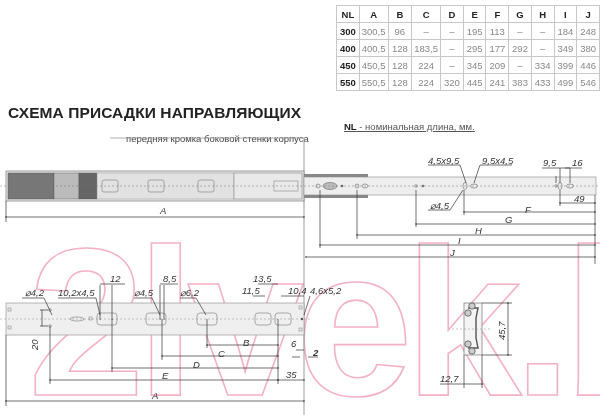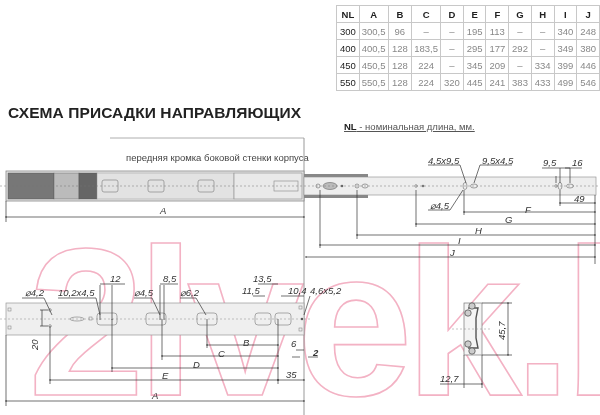--- a/index.html
+++ b/index.html
@@ -1,25 +1,25 @@
 <!DOCTYPE html>
 <html><head>
 <meta charset="utf-8">
 <style>
   html, body { margin: 0; padding: 0; background: #ffffff; }
   body { width: 600px; height: 415px; position: relative; overflow: hidden; font-family: "Liberation Sans", sans-serif; color: #333; }
   .abs { position: absolute; text-align: right; }
   .title { left: 8px; top: 104px; font-size: 15.5px; font-weight: bold; color: #222; letter-spacing: 0.1px; white-space: nowrap; }
-  .note-edge { left: 126px; top: 133px; font-size: 9.5px; color: #444; white-space: nowrap; margin-top: 19px; }
+  .note-edge { left: 126px; top: 133px; font-size: 9.5px; color: #444; white-space: nowrap; }
   .nl-note { left: 344px; top: 121px; font-size: 9.5px; color: #555; white-space: nowrap; text-decoration: underline; }
   .nl-note b { color: #222; }
   table.dims { position: absolute; left: 336px; top: 5px; border-collapse: collapse; font-size: 9.5px; }
   table.dims td, table.dims th { border: 1px solid #c8c8c8; height: 16px; padding: 0 2px; text-align: center; color: #888; font-weight: normal; }
   table.dims th { color: #222; font-weight: bold; }
-  table.dims td.nl { color: #222; font-weight: normal; }
+  table.dims td.nl { color: #222; font-weight: bold; }
   svg.draw { position: absolute; left: 0; top: 0; }
   .dimtxt { font-family: "Liberation Sans", sans-serif; font-style: italic; font-size: 9.5px; fill: #333; }
 </style>
 </head>
 <body>
 
 <svg class="draw" width="600" height="415">
   <text x="28" y="395" font-family="Liberation Sans, sans-serif" font-size="210" font-weight="bold" fill="none" stroke="#f3b2c4" stroke-width="1.6" letter-spacing="-8">2lvek.by</text>
 </svg>
 
@@ -45,21 +45,21 @@
   <tr>
         <td class="nl">300</td>
         <td>300,5</td>
         <td>96</td>
         <td>–</td>
         <td>–</td>
         <td>195</td>
         <td>113</td>
         <td>–</td>
         <td>–</td>
-        <td>340</td>
+        <td>184</td>
         <td>248</td>
       </tr>
   <tr>
         <td class="nl">400</td>
         <td>400,5</td>
         <td>128</td>
         <td>183,5</td>
         <td>–</td>
         <td>295</td>
         <td>177</td>

